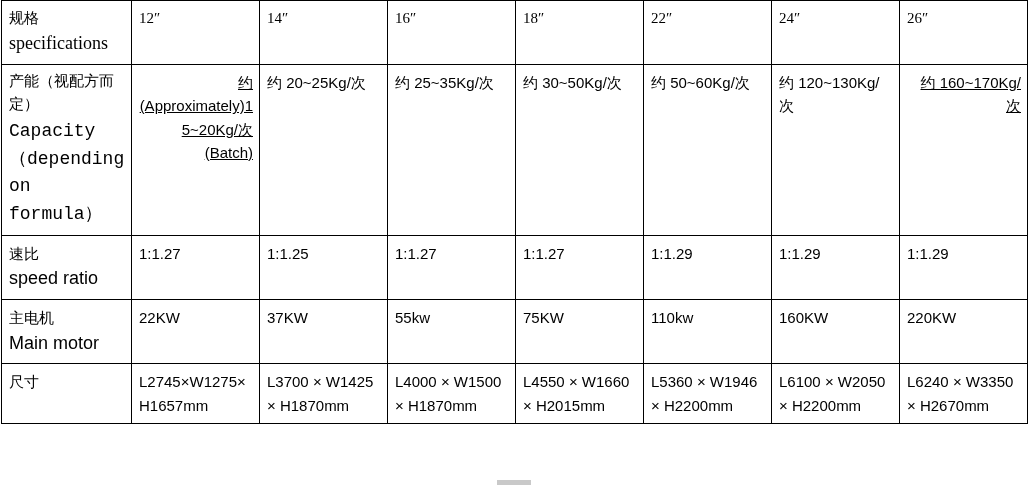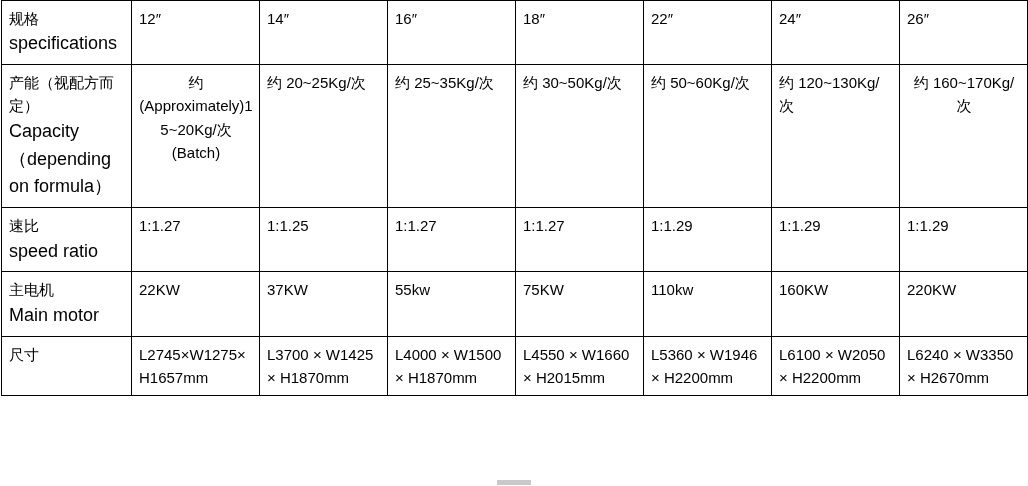--- a/index.html
+++ b/index.html
@@ -35,47 +35,50 @@
   col.c2 { width: 128px; }
   col.c3 { width: 128px; }
   col.c4 { width: 128px; }
   col.c5 { width: 128px; }
   col.c6 { width: 128px; }
   col.c7 { width: 128px; }
 
   
   .row-header td {
     height: 46px;
+    font-family: Liberation Serif, serif;
   }
   .hdr-label {
     font-size: 15px;
     line-height: 1.75;
   }
   .hdr-size {
     font-size: 18px;
     padding-top: 4px;
   }
   .label-cn {
     display: block;
     font-size: 15px;
   }
   .label-en {
     display: block;
     font-size: 18px;
   }
   .cell-center {
-    text-align: center;
+    text-align: right;
+    text-decoration: underline;
   }
   .cap-row td {
     font-size: 15px;
     line-height: 1.6;
   }
   .cap-label {
     font-size: 14px;
     line-height: 1.7;
+    font-family: Liberation Mono, monospace;
   }
   .sizerow td {
     font-size: 13px;
     line-height: 1.9;
     padding-top: 7px;
   }
   .sizerow td.labelcell {
     font-size: 15px;
   }
   .bottom-marker {

